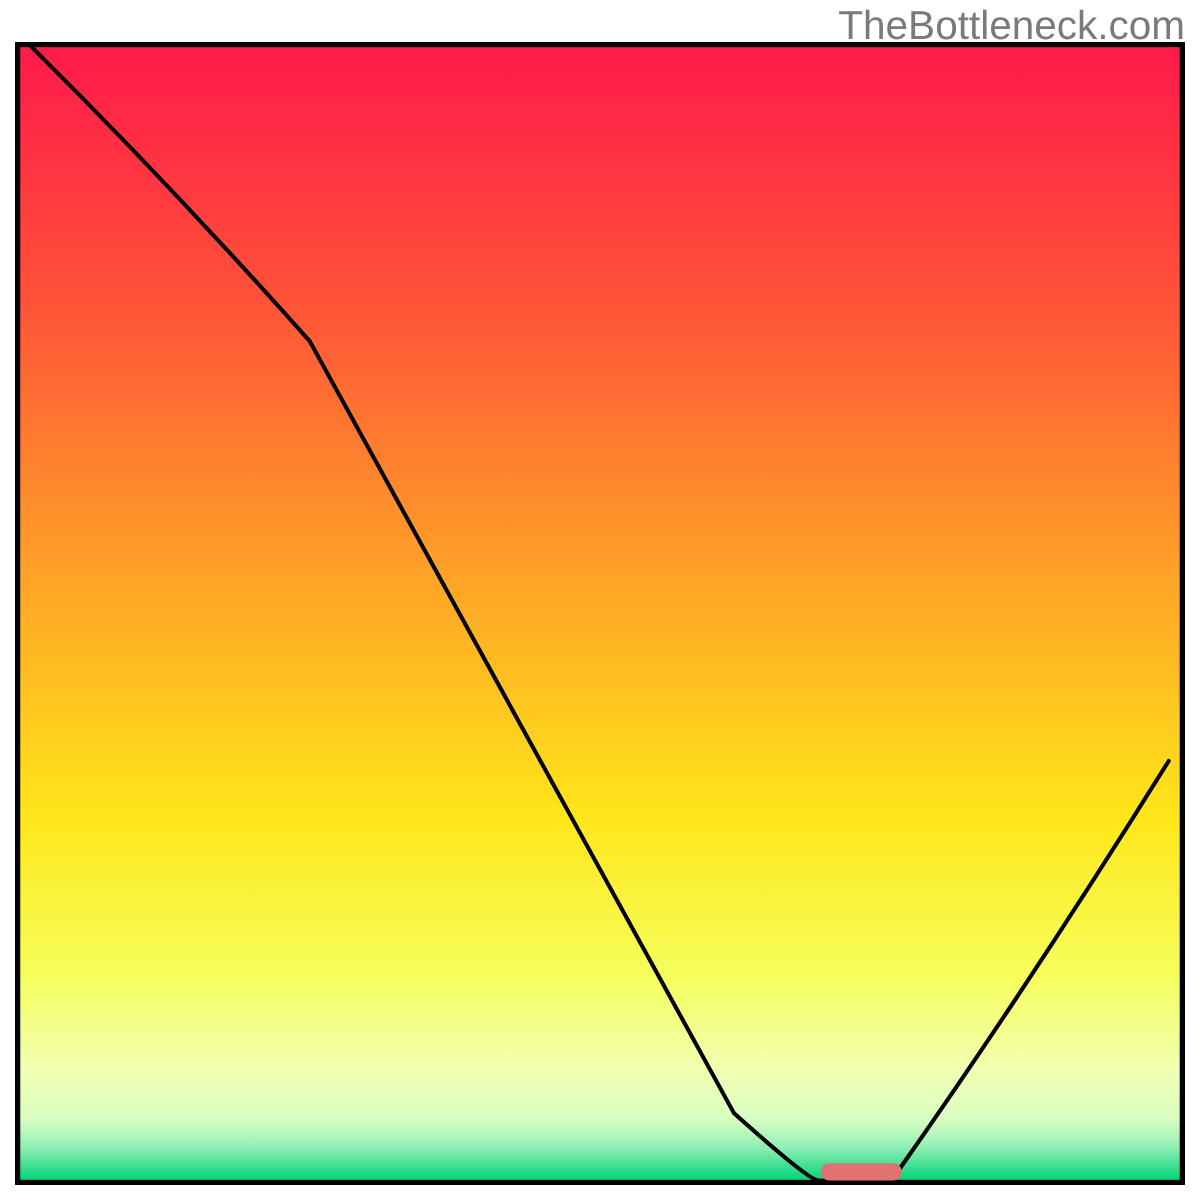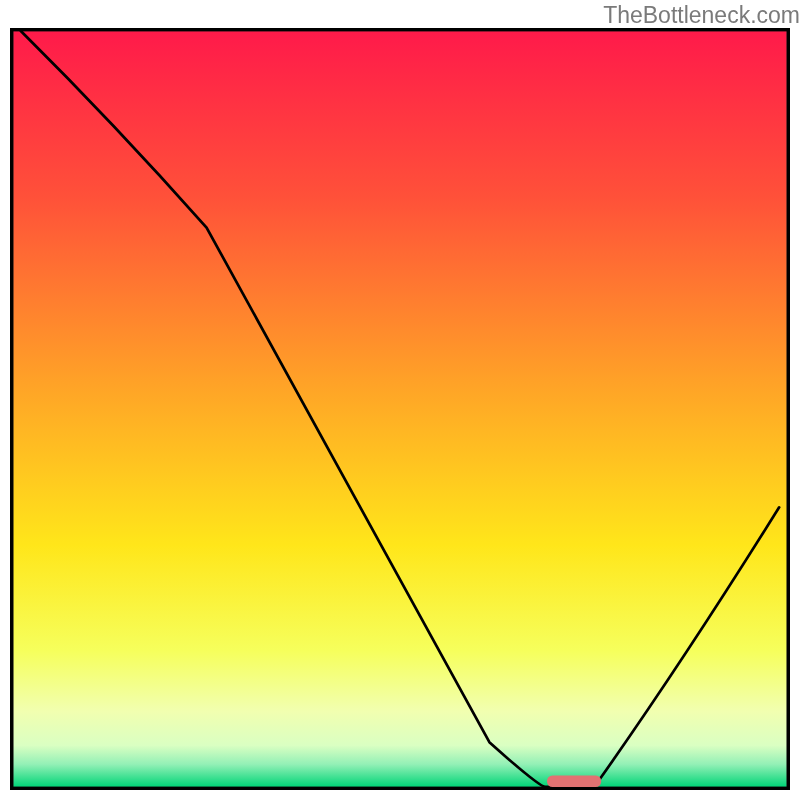--- a/index.html
+++ b/index.html
@@ -7,23 +7,23 @@
     padding: 0;
     width: 800px;
     height: 800px;
     background: #ffffff;
     overflow: hidden;
     font-family: Arial, Helvetica, sans-serif;
   }
   .watermark {
     position: absolute;
     top: 2px;
-    right: 0;
+    right: 10px;
     color: #7a7a7a;
-    font-size: 23px;
+    font-size: 27px;
     font-weight: 400;
     letter-spacing: 0px;
   }
   .frame {
     position: absolute;
     left: 10px;
     top: 28px;
     width: 780px;
     height: 762px;
     box-sizing: border-box;

